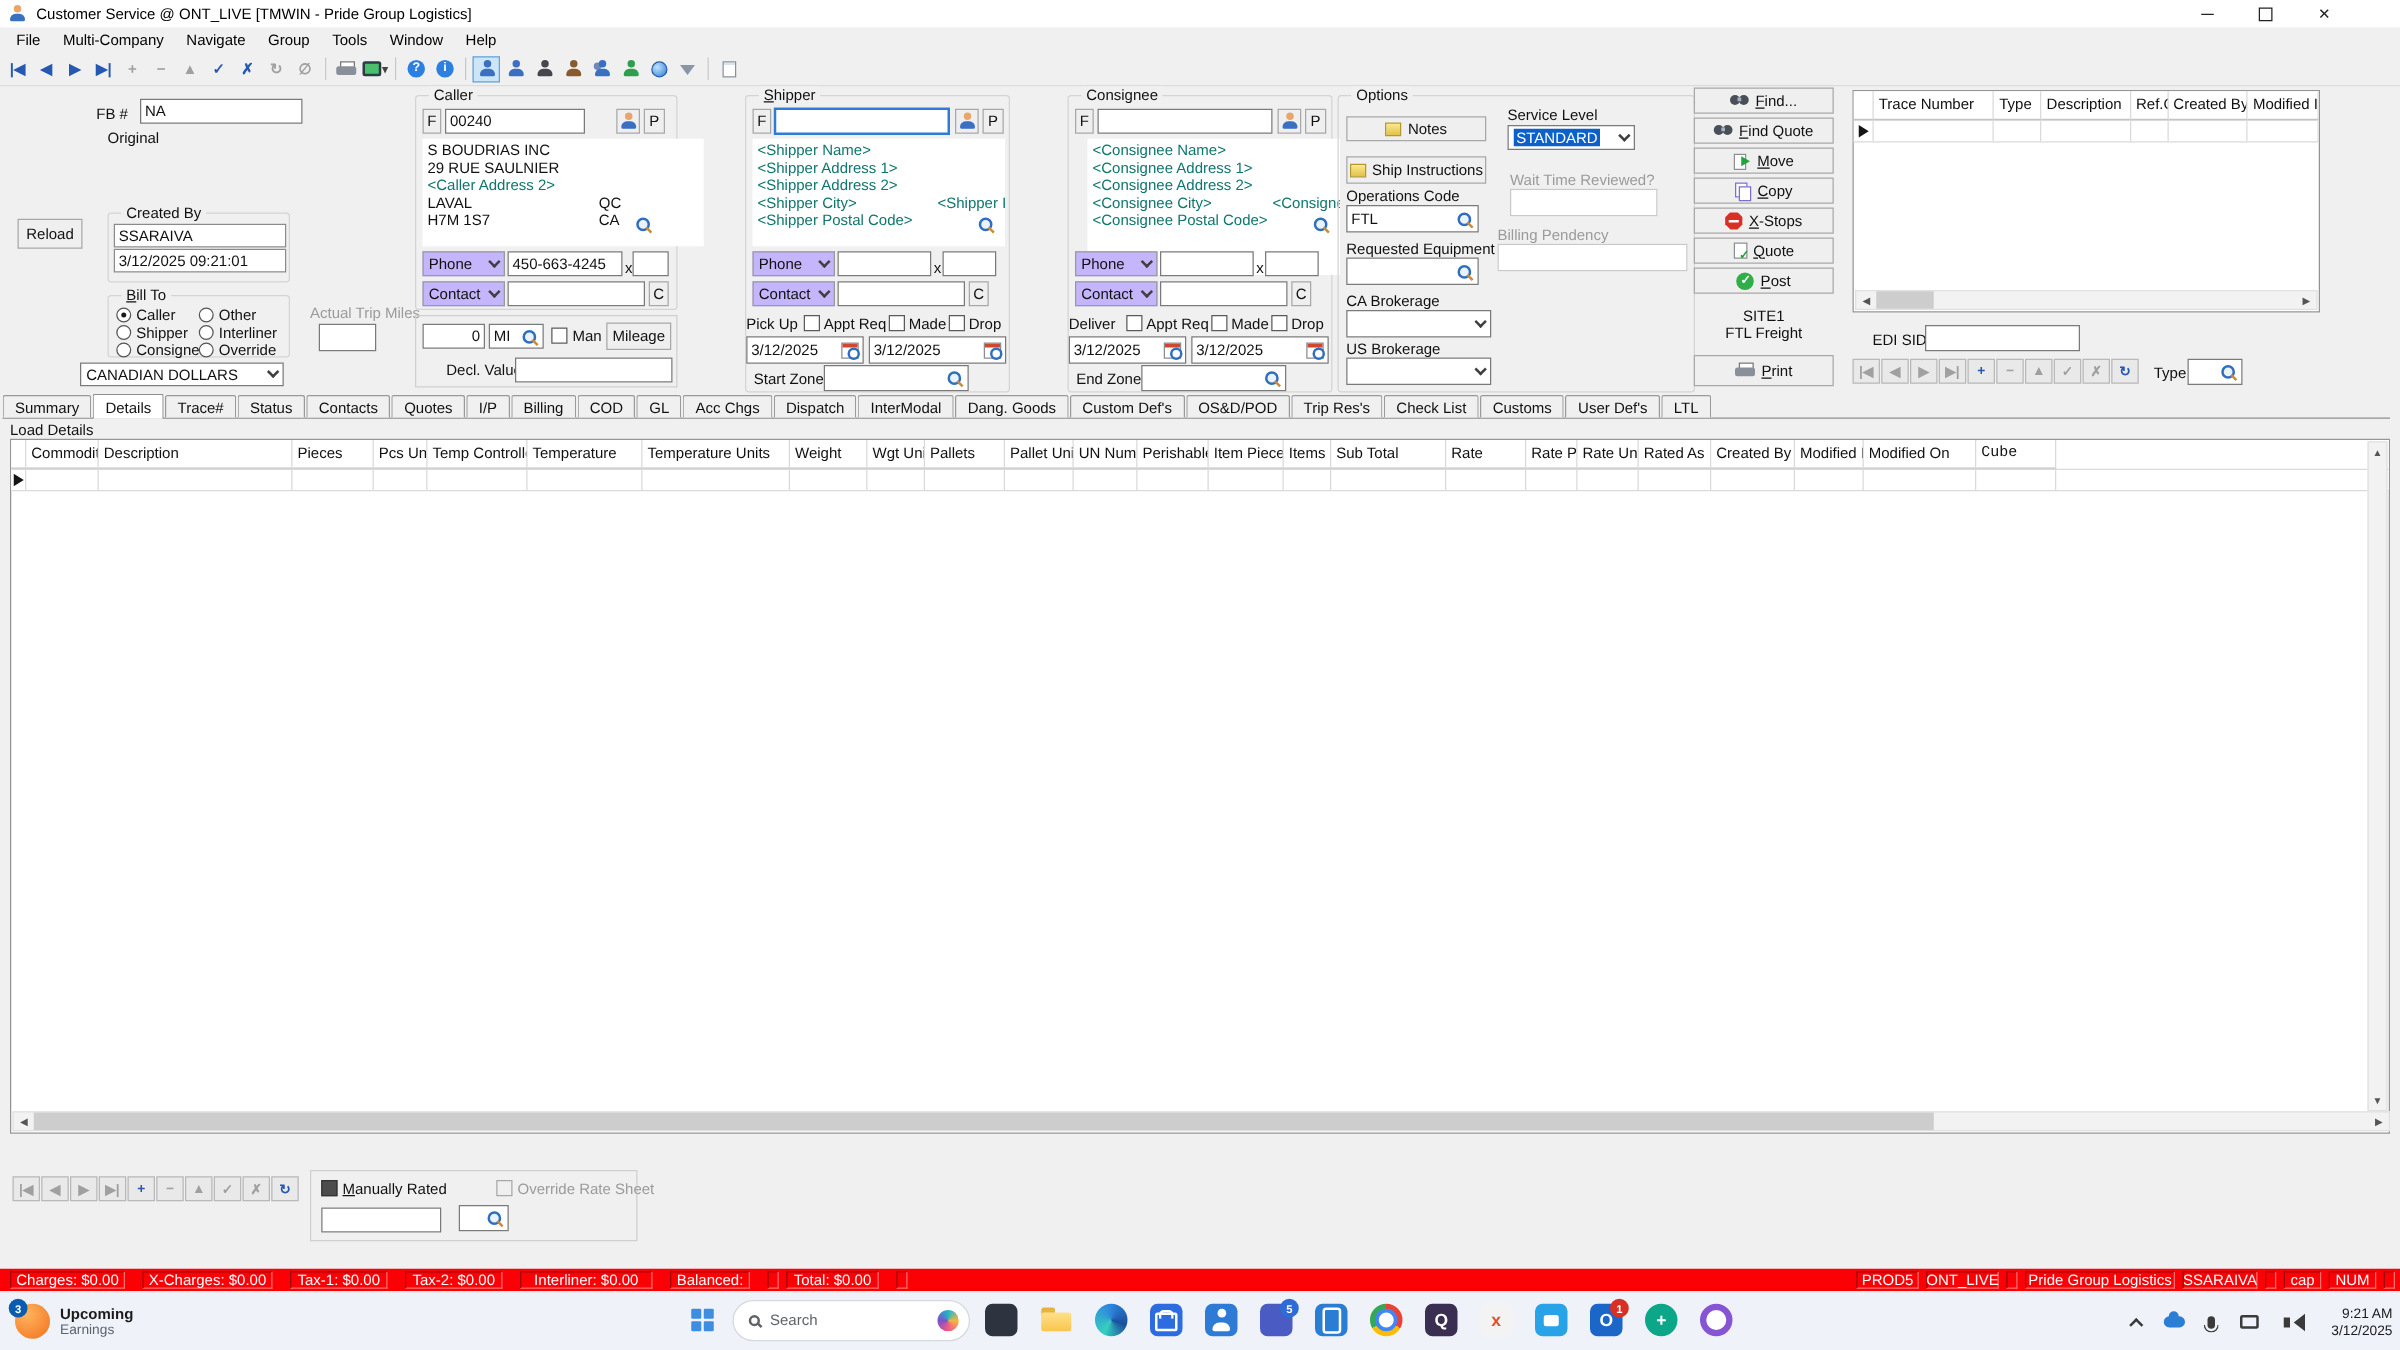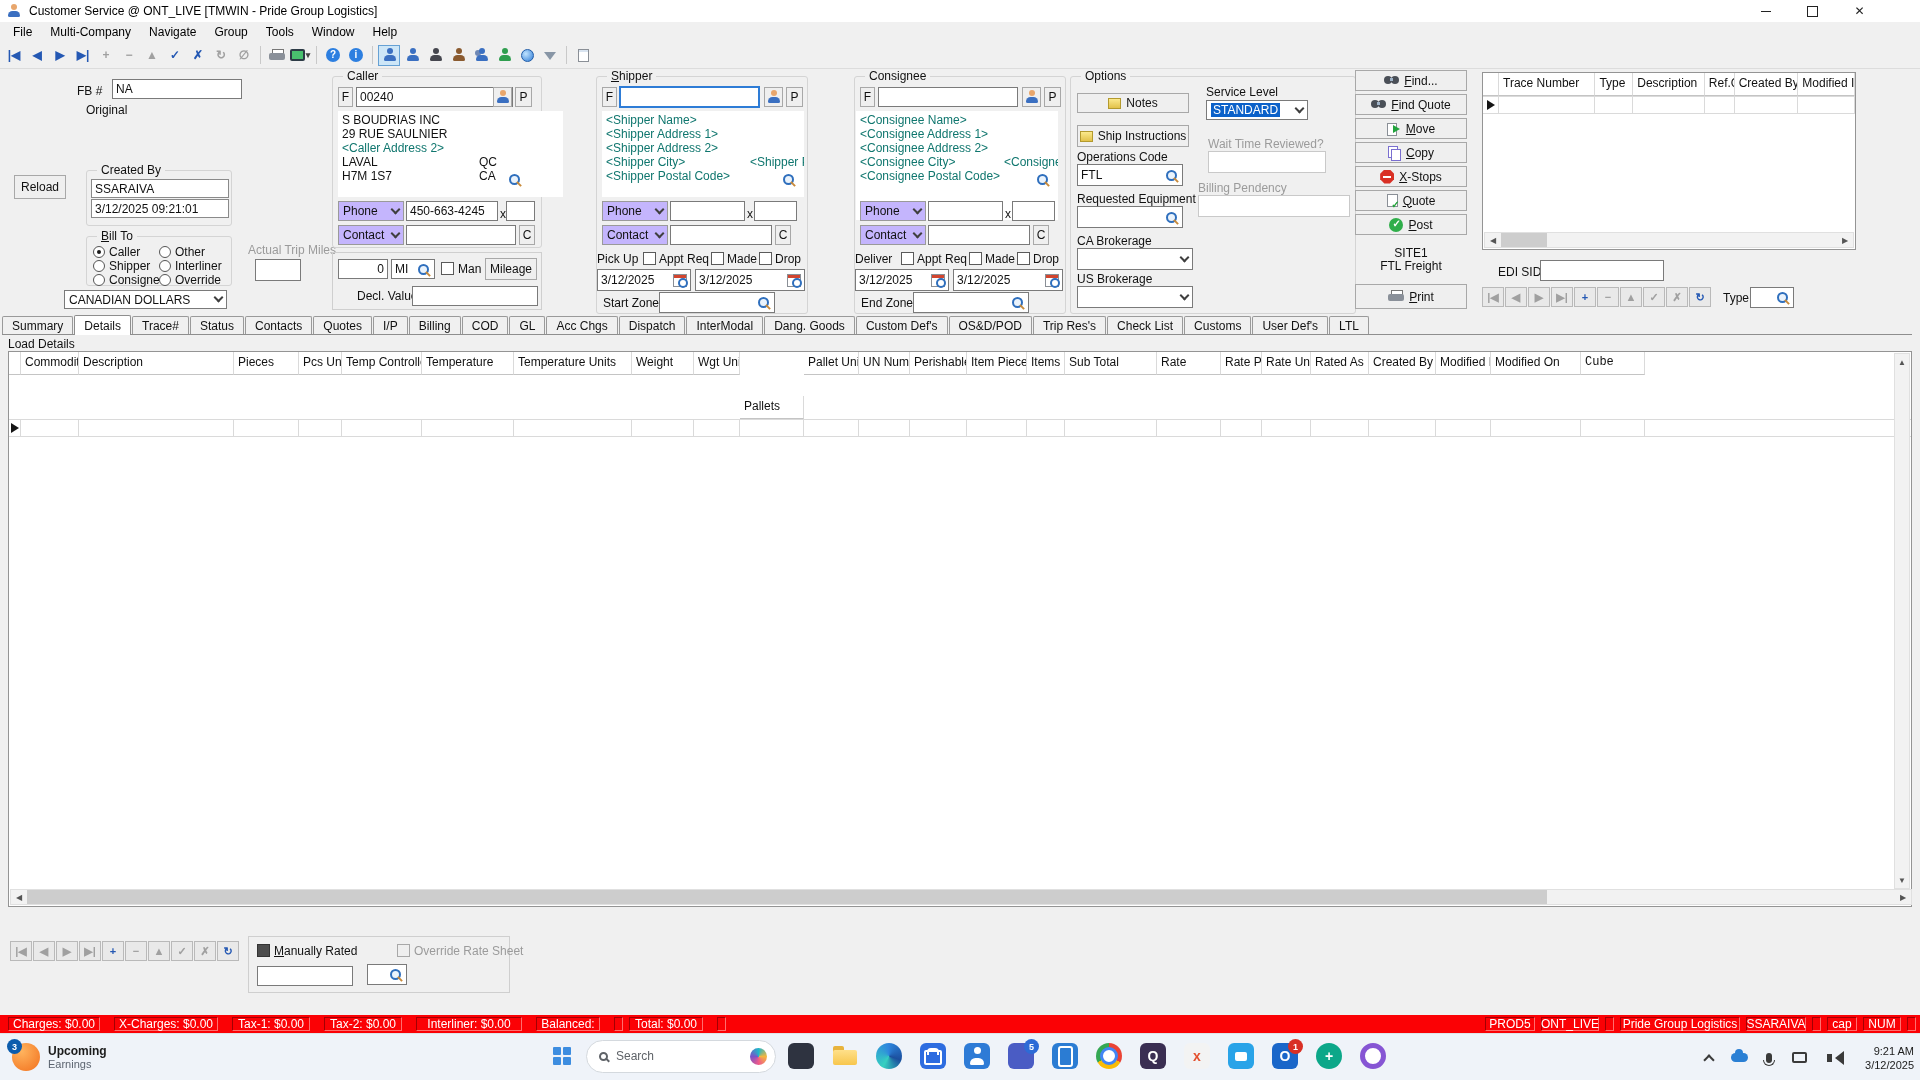--- a/index.html
+++ b/index.html
@@ -292,21 +292,21 @@
     <span>CANADIAN DOLLARS</span>
       <span class="chev"></span>
   </div>
 
   <div class="ab lbl dim" style="left:248px;top:243px">Actual Trip Miles</div>
   <div class="inp" style="left:255px;top:259px;width:46px;height:22px"></div>
 
   <div class="grp" style="left:332px;top:76px;width:210px;height:172px">
     <span class="grp-title">Caller</span>
     <div class="btn" style="left:5px;top:10px;width:15px;height:20px">F</div>
-    <div class="inp" style="left:23px;top:10px;width:157px;height:20px">00240</div>
+    <div class="inp" style="left:23px;top:10px;width:112px;height:20px">00240</div>
     <div class="btn" style="left:160px;top:10px;width:19px;height:20px">
         <span class="ic i-person" style="--ph:#e8a66c"></span>
       </div>
     <div class="btn" style="left:182px;top:10px;width:17px;height:20px">P</div>
     <div class="addr-panel" style="left:5px;top:34px;width:225px;height:86px">
       <span class="addr-line" style="left:4px;top:2px">S BOUDRIAS INC</span>
       <span class="addr-line" style="left:4px;top:16px">29 RUE SAULNIER</span>
       <span class="addr-line ph" style="left:4px;top:30px">&lt;Caller Address 2&gt;</span>
       <span class="addr-line" style="left:4px;top:44px">LAVAL</span>
       <span class="addr-line" style="left:141px;top:44px">QC</span>
@@ -395,21 +395,21 @@
   </div>
 
   <div class="grp" style="left:854px;top:76px;width:212px;height:238px">
     <span class="grp-title">Consignee</span>
     <div class="btn" style="left:5px;top:10px;width:15px;height:20px">F</div>
     <div class="inp" style="left:23px;top:10px;width:140px;height:20px"></div>
     <div class="btn" style="left:167px;top:10px;width:19px;height:20px">
         <span class="ic i-person" style="--ph:#e8a66c"></span>
       </div>
     <div class="btn" style="left:189px;top:10px;width:17px;height:20px">P</div>
-    <div class="addr-panel" style="left:1px;top:34px;width:202px;height:109px">
+    <div class="addr-panel" style="left:15px;top:34px;width:202px;height:109px">
       <span class="addr-line ph" style="left:4px;top:2px">&lt;Consignee Name&gt;</span>
       <span class="addr-line ph" style="left:4px;top:16px">&lt;Consignee Address 1&gt;</span>
       <span class="addr-line ph" style="left:4px;top:30px">&lt;Consignee Address 2&gt;</span>
       <span class="addr-line ph" style="left:4px;top:44px">&lt;Consignee City&gt;</span>
       <span class="addr-line ph" style="left:148px;top:44px">&lt;Consigne</span>
       <span class="addr-line ph" style="left:4px;top:58px">&lt;Consignee Postal Code&gt;</span>
       <span class="ic i-mag" style="position:absolute;left:180px;top:62px"></span>
     </div>
     <div class="ddl" style="left:5px;top:124px;width:66px;height:20px">
         <span>Phone</span>
@@ -603,21 +603,21 @@
           <div class="gcell gind" style="width: 12px;"></div>
           <div class="gcell" style="width: 58px;">Commodity</div>
           <div class="gcell" style="width: 155px;">Description</div>
           <div class="gcell" style="width: 65px;">Pieces</div>
           <div class="gcell" style="width: 43px;">Pcs Units</div>
           <div class="gcell" style="width: 80px;">Temp Controlled</div>
           <div class="gcell" style="width: 92px;">Temperature</div>
           <div class="gcell" style="width: 118px;">Temperature Units</div>
           <div class="gcell" style="width: 62px;">Weight</div>
           <div class="gcell" style="width: 46px;">Wgt Units</div>
-          <div class="gcell" style="width: 64px; margin-top: 44px;">Pallets</div>
+          <div class="gcell" style="width: 64px;">Pallets</div>
           <div class="gcell" style="width: 55px;">Pallet Units</div>
           <div class="gcell" style="width: 51px;">UN Number</div>
           <div class="gcell" style="width: 57px;">Perishable</div>
           <div class="gcell" style="width: 60px;">Item Pieces</div>
           <div class="gcell" style="width: 38px;">Items</div>
           <div class="gcell" style="width: 92px;">Sub Total</div>
           <div class="gcell" style="width: 64px;">Rate</div>
           <div class="gcell" style="width: 41px;">Rate Per</div>
           <div class="gcell" style="width: 49px;">Rate Units</div>
           <div class="gcell" style="width: 58px;">Rated As</div>

